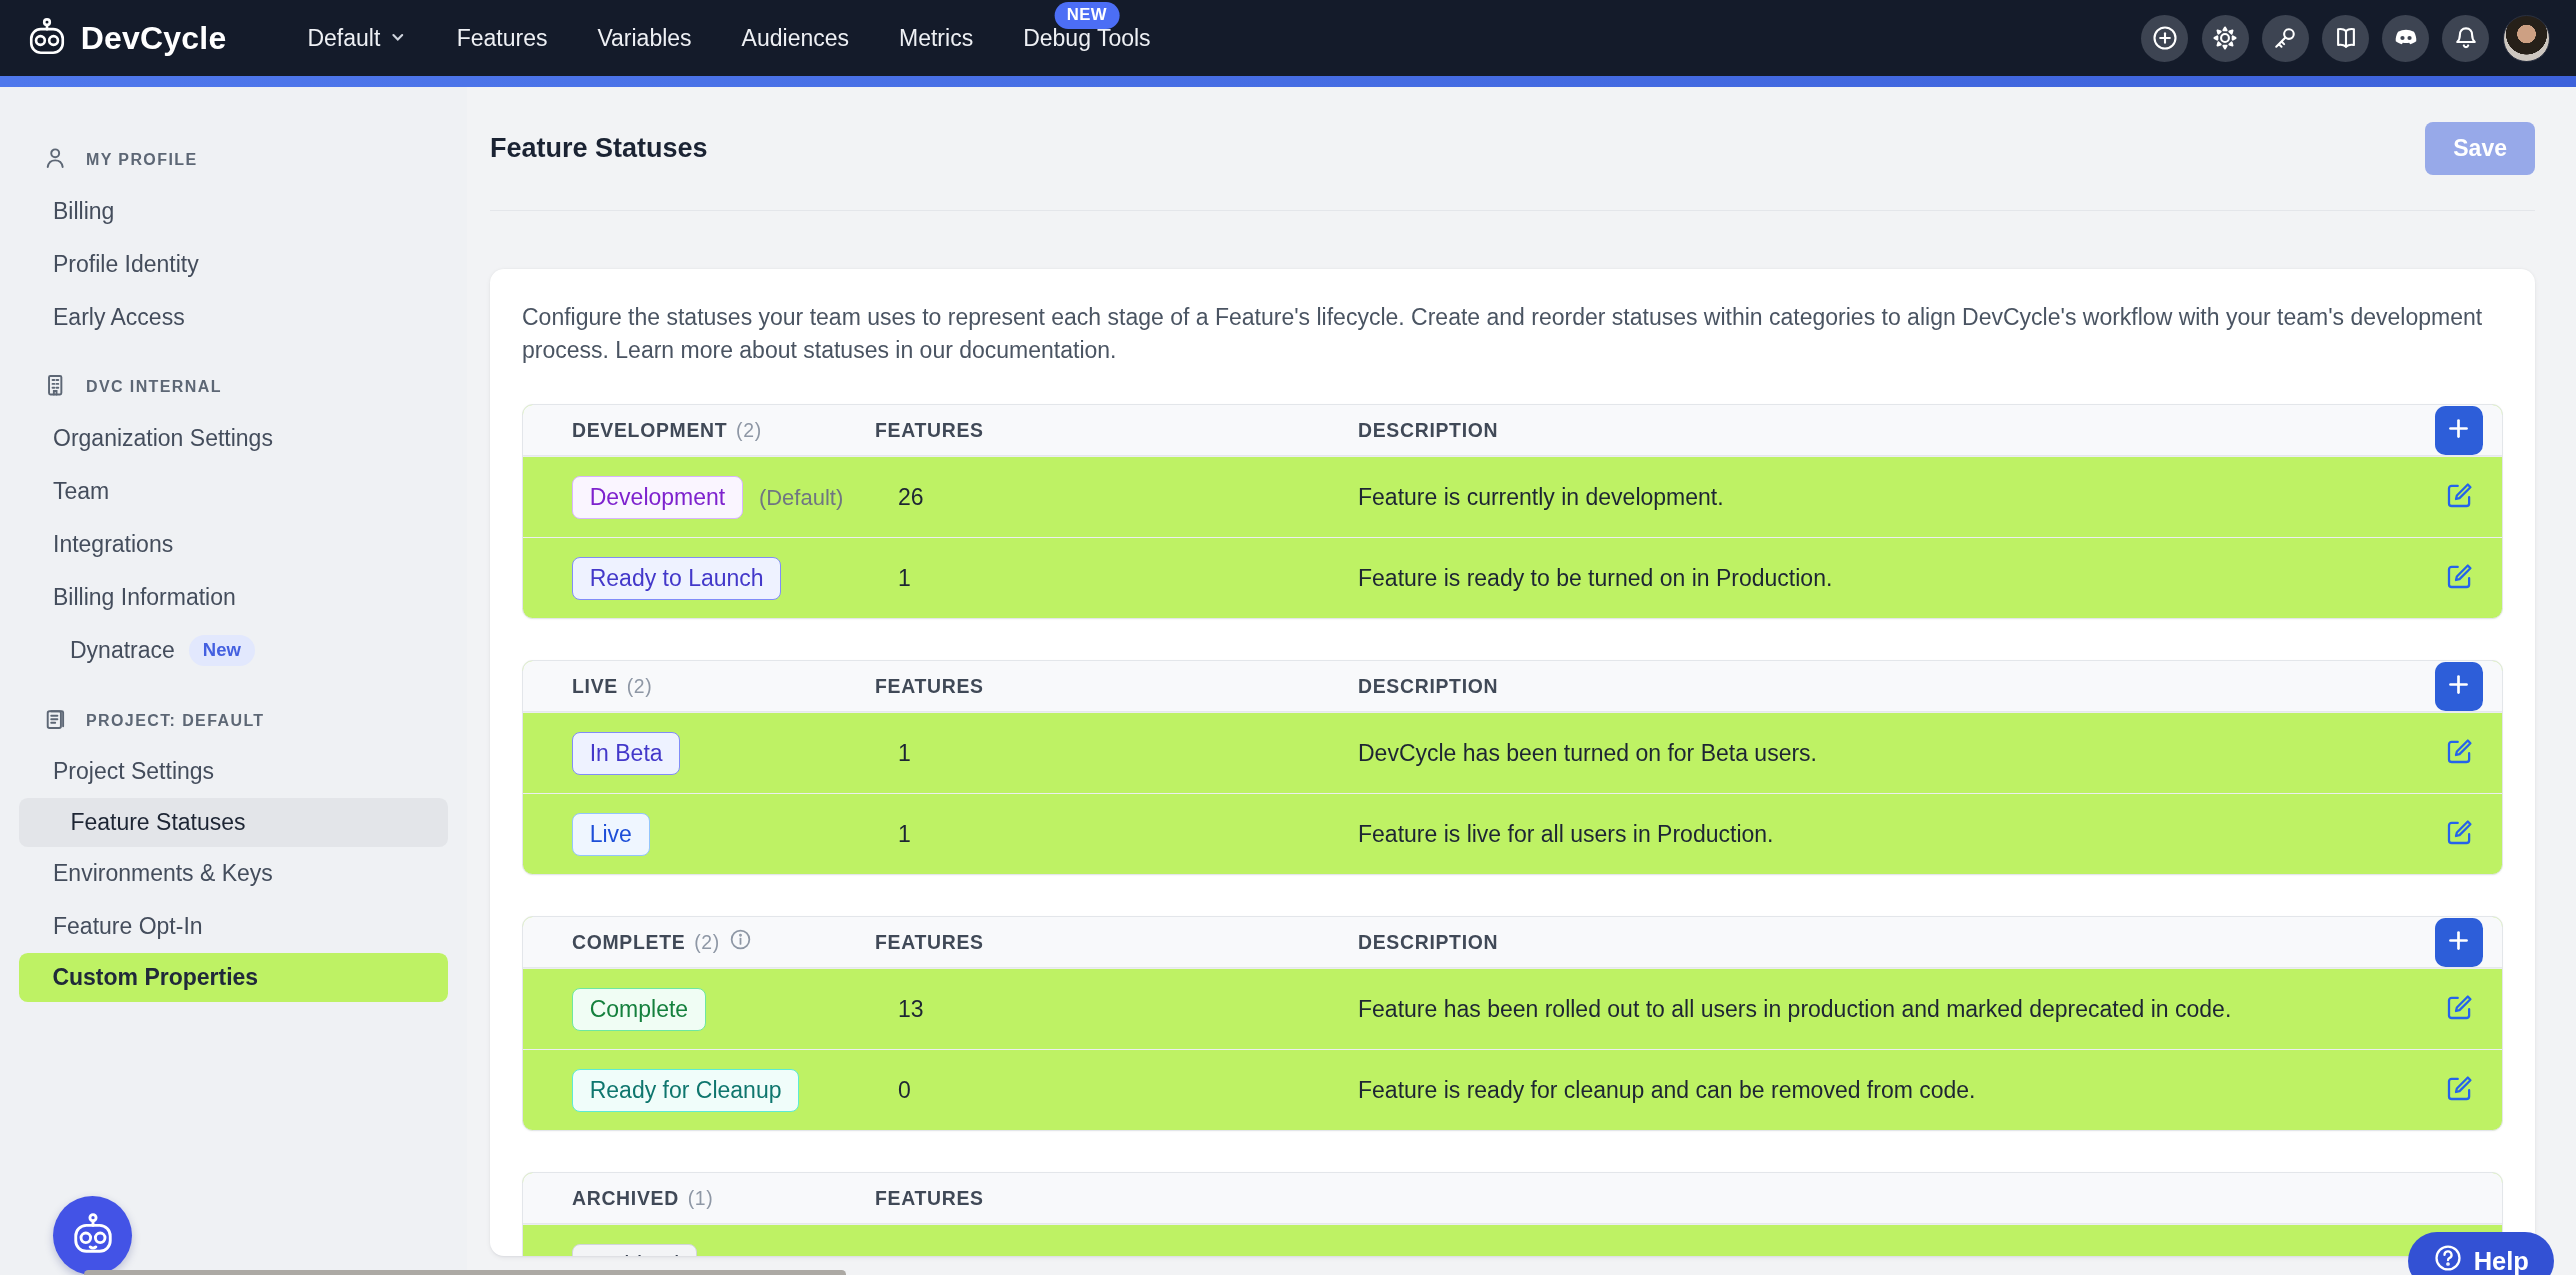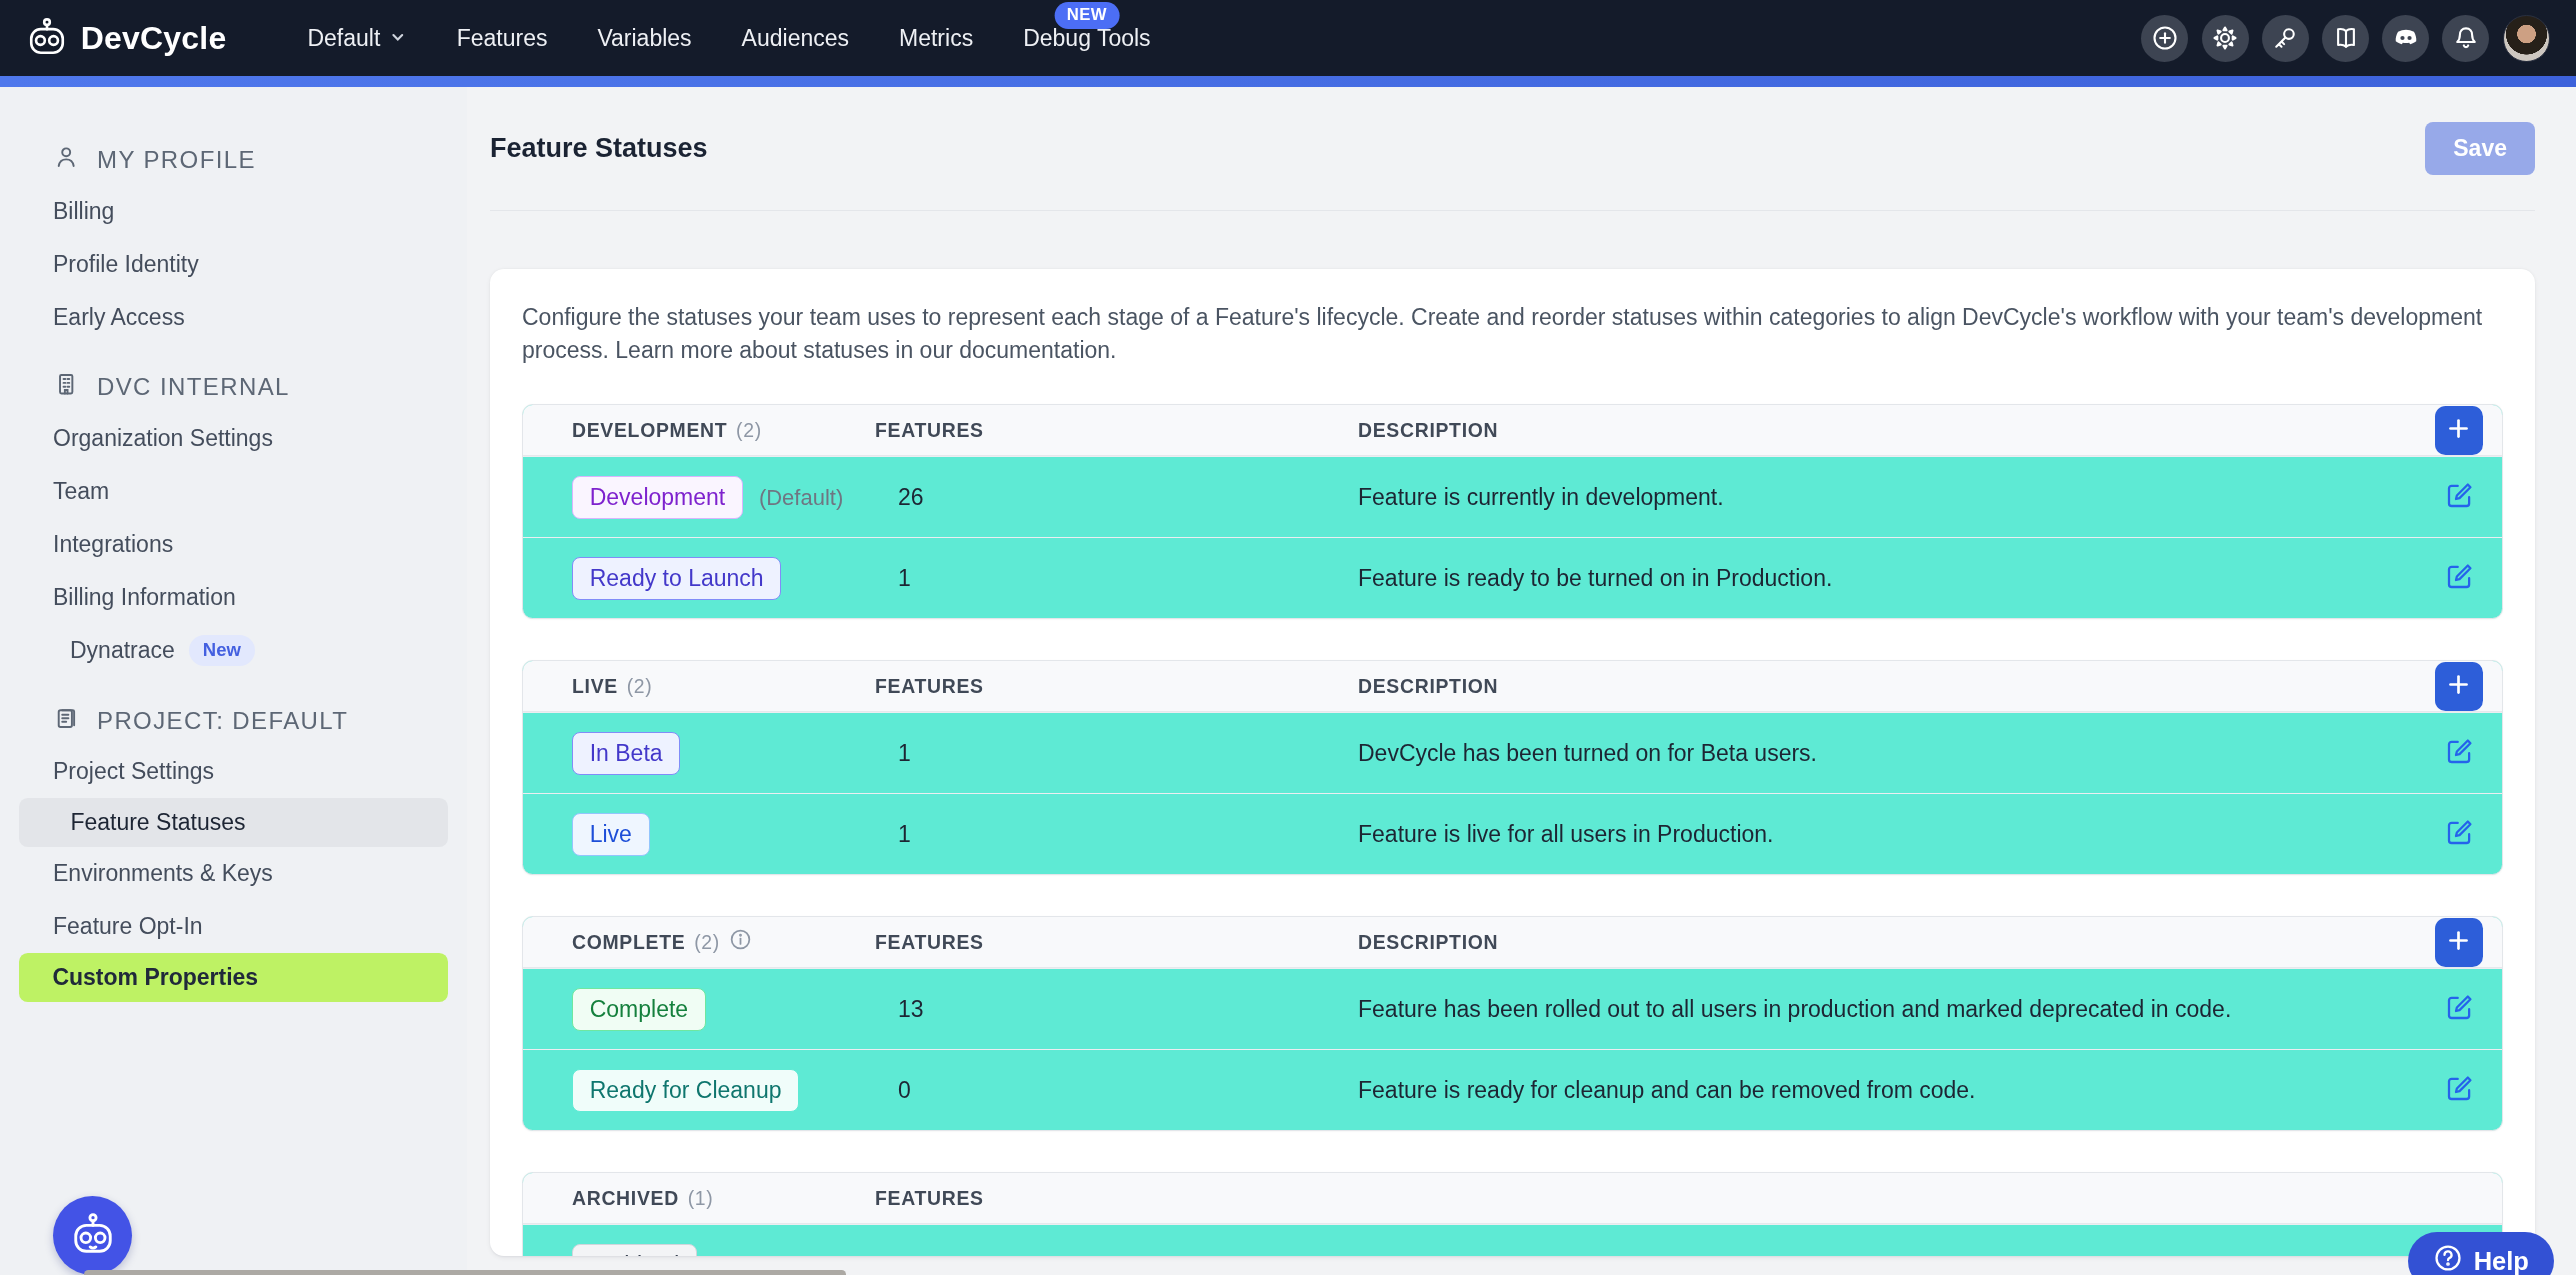--- a/index.html
+++ b/index.html
@@ -29,21 +29,21 @@
   .blue-strip { height:10.6px;
     background:linear-gradient(90deg,#4f78ec 0%,#3d62db 100%); }
 
   
   .app { display:flex; height:1189px; }
 
   
   .sidebar { width:467px; flex:0 0 467px; background:#eff1f4; padding-top:49px; }
   .side-section { margin-bottom:19.4px; }
   .side-header { height:49px; display:flex; align-items:center; gap:17.6px;
-    padding-left:53px; color:#5d6775; font-size:24px; font-weight:normal;
+    padding-left:42px; color:#5d6775; font-size:16px; font-weight:bold;
     letter-spacing:1.4px; }
   .side-header svg { flex:0 0 auto; }
   .side-item { height:53px; display:flex; align-items:center; gap:14px;
     padding-left:53px; font-size:23px; color:#444d5c; cursor:pointer; }
   .side-item.indent { padding-left:70px; }
   .side-item.active { background:#e3e5e9; border-radius:8.8px; margin:0 19.4px;
     padding-left:51px; height:49px; color:#1d2534; font-weight:500; }
   .side-item.hl { background:#bef264; border-radius:8.8px; margin:0 19.4px;
     padding-left:33px; height:49px; color:#20293a; font-weight:700; }
   .pill-new { background:#e2e8fd; color:#4460e0; font-size:18.5px; font-weight:bold;
@@ -57,21 +57,21 @@
   .save-btn { background:#97a9e9; color:#fff; font-size:23px; font-weight:600;
     border:none; border-radius:8px; padding:13.2px 28px; cursor:default; }
   .divider { border-bottom:0.9px solid #e4e6ea; }
 
   .card { margin-top:58px; background:#fff; border-radius:14px;
     padding:19.4px 32px 0 32px; height:987px; overflow:hidden;
     box-shadow:0 0.9px 1.8px rgba(16,24,40,.05), 0 1.8px 5.3px rgba(16,24,40,.06); }
   .intro { color:#4a5462; font-size:23px; line-height:1.45; margin:12.3px 0 37px; }
 
   .status-box { border:0.9px solid #e3e6ea; border-radius:10.6px; margin-bottom:41px;
-    box-shadow:0 0.9px 1.8px rgba(0,0,0,.03); overflow:hidden; background:#5eead4; }
+    box-shadow:0 0.9px 1.8px rgba(0,0,0,.03); overflow:hidden; background:#bef264; }
   .row { display:grid; grid-template-columns:303px 483px 1fr 106px;
     align-items:center; padding-left:49px; padding-right:19.4px; }
   .box-header { height:51px; background:#f8f9fb; border-bottom:0.9px solid #e6e8ec; }
   .box-title { font-size:19.4px; font-weight:bold; color:#404957; letter-spacing:0.7px;
     display:flex; align-items:center; gap:8.8px; }
   .cnt { color:#8e97a5; font-weight:normal; }
   .col-hdr { font-size:19.4px; font-weight:bold; color:#404957; letter-spacing:0.7px; }
   .add-btn { justify-self:end; width:48px; height:49px; border:none; border-radius:10.6px;
     background:#2d5ed9; color:#fff; display:flex; align-items:center;
     justify-content:center; cursor:pointer; }

